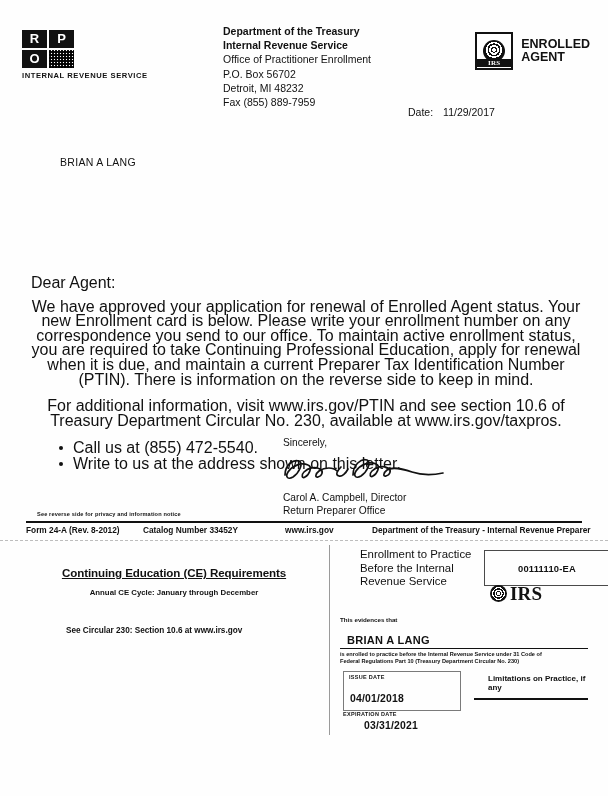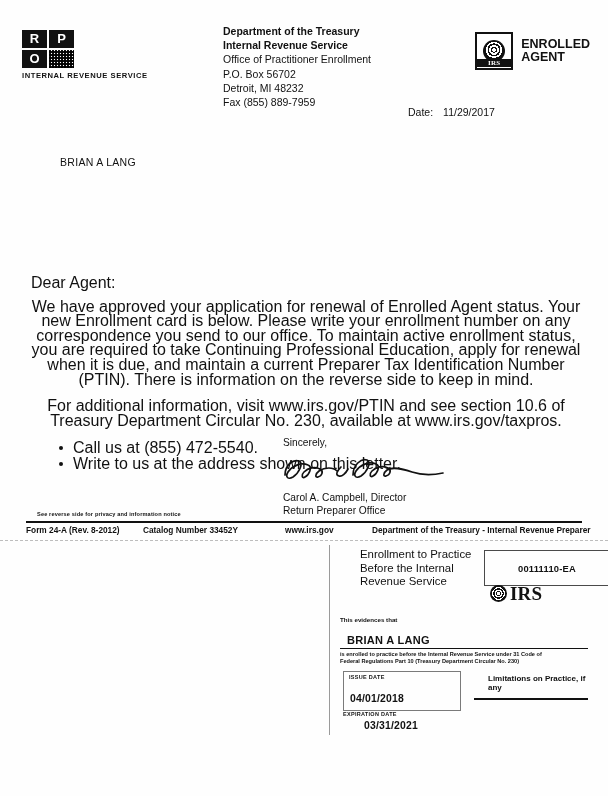--- a/index.html
+++ b/index.html
@@ -502,20 +502,25 @@
   <div class="footer-rule"></div>
   <div class="footer-row">
     <span class="f-form">Form 24-A (Rev. 8-2012)</span>
     <span class="f-cat">Catalog Number 33452Y</span>
     <span class="f-url">www.irs.gov</span>
     <span class="f-dept">Department of the Treasury - Internal Revenue Preparer</span>
   </div>
 
   <div class="tear"></div>
 
+  <div class="ce-section">
+    <div class="ce-title">Continuing Education (CE) Requirements</div>
+    <div class="ce-cycle">Annual CE Cycle: January through December</div>
+    <div class="ce-circular">See Circular 230: Section 10.6 at www.irs.gov</div>
+  </div>
 
   <div class="v-divider"></div>
 
   <div class="card">
     <div class="card-head">
       <div class="card-title">Enrollment to Practice Before the Internal Revenue Service</div>
       <div class="enroll-box">
         <span class="enroll-num">00111110-EA</span>
       </div>
       <div class="irs-logo">

